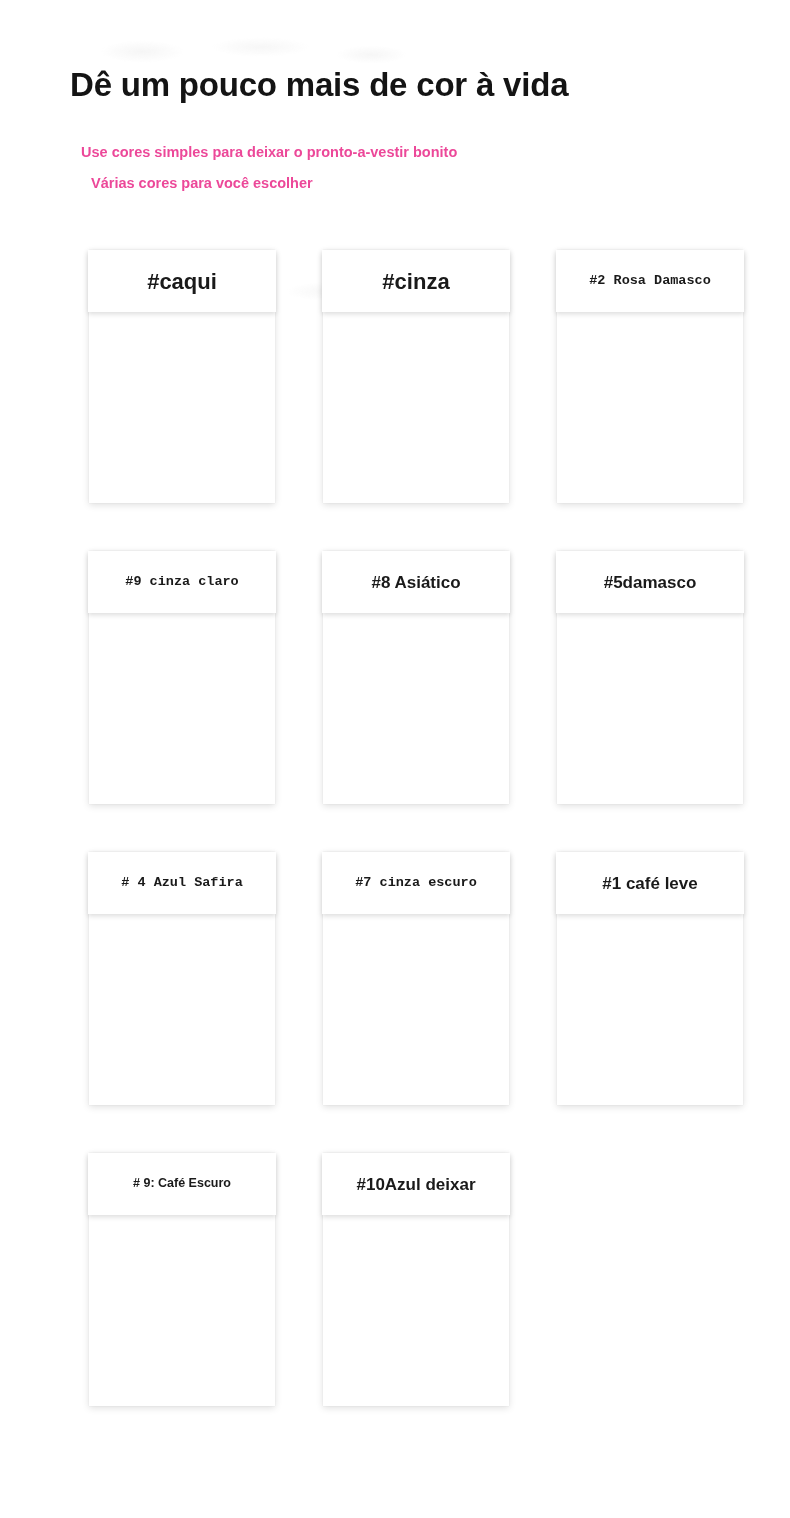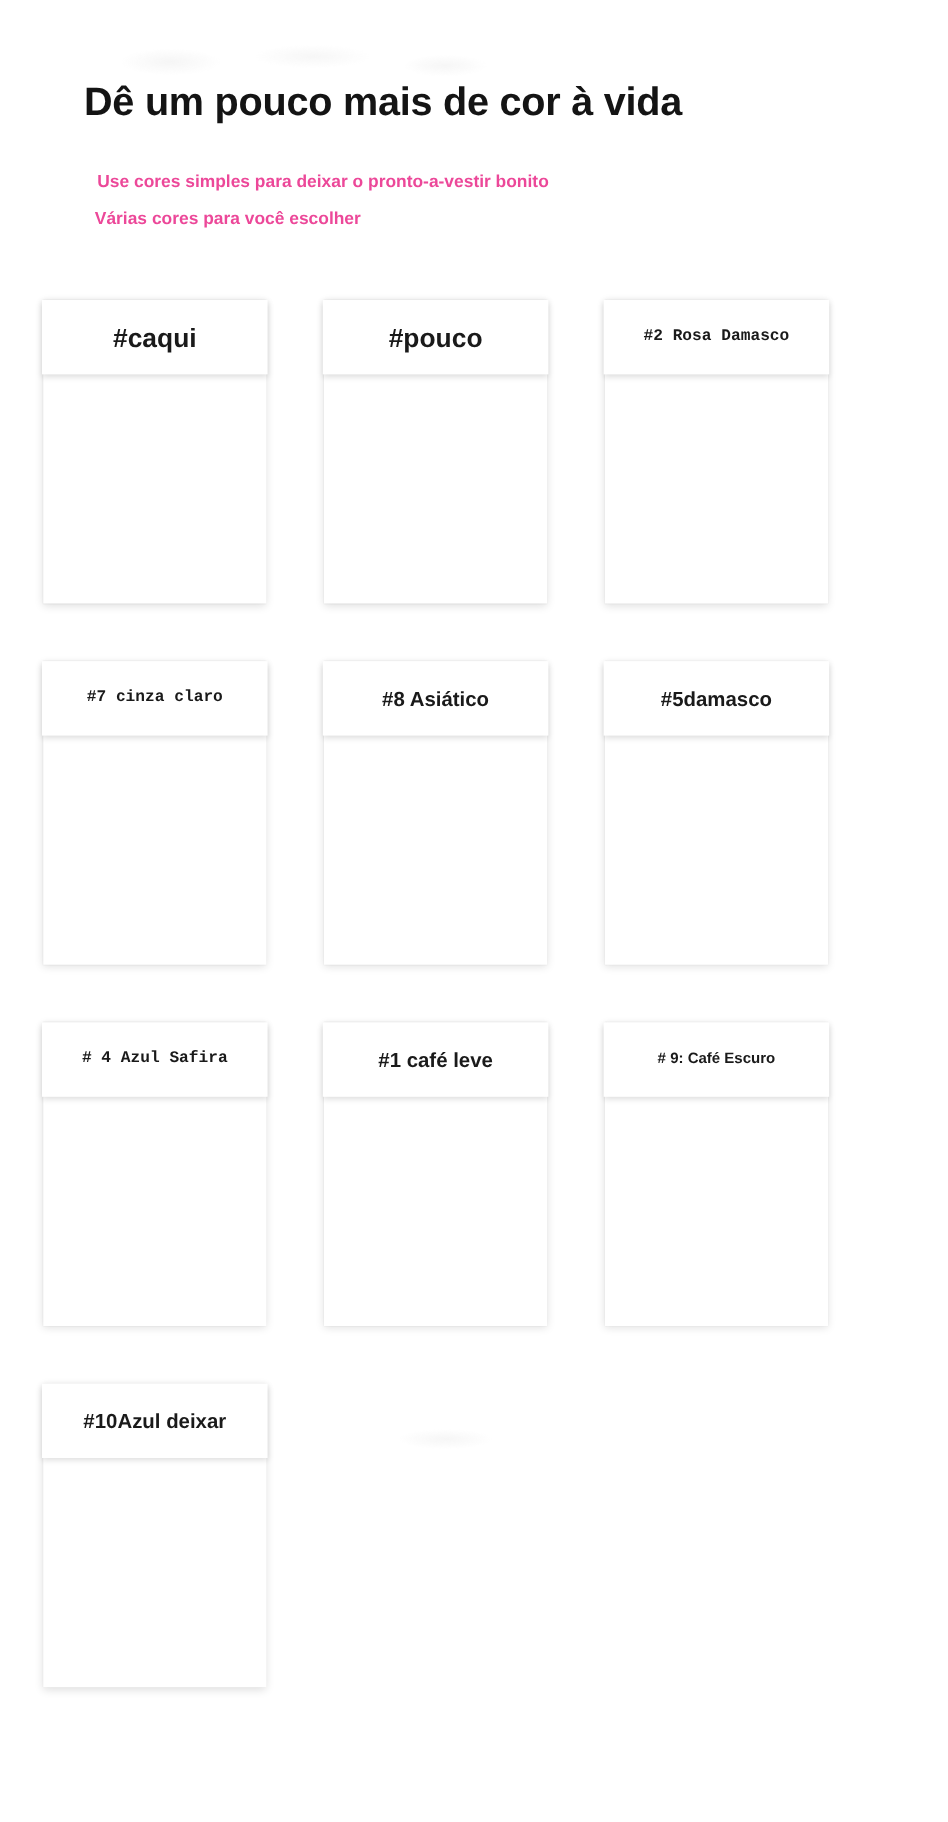--- a/index.html
+++ b/index.html
@@ -69,26 +69,26 @@
   }
 
   .subtitle-line {
     font-size: 14.5px;
     font-weight: 600;
     color: #ec4899;
     line-height: 1.15;
   }
 
   .subtitle-line.first { margin-left: 6px; }
-  .subtitle-line.second { margin-top: 14px; margin-left: 4px; }
+  .subtitle-line.second { margin-top: 14px; margin-left: 16px; }
 
   
   .swatch-grid {
     margin-top: 59px;
-    padding-left: 36px;
+    padding-left: 89px;
     padding-right: 68px;
     display: grid;
     grid-template-columns: repeat(3, 186px);
     column-gap: 47px;
     row-gap: 47px;
     gap: 48px;
   }
 
   .swatch-card {
     position: relative;
@@ -176,44 +176,48 @@
       <div class="subtitle-line second">Várias cores para você escolher</div>
     </div>
   </div>
 
   <div class="swatch-grid">
       <div class="swatch-card">
         <div class="swatch-label size-lg">#caqui</div>
         <div class="swatch-chip textured" style="--chip: #8a7465;"></div>
       </div>
       <div class="swatch-card">
-        <div class="swatch-label size-lg">#pouco</div>
+        <div class="swatch-label size-lg">#cinza</div>
         <div class="swatch-chip textured" style="--chip: #83888d;"></div>
       </div>
       <div class="swatch-card">
         <div class="swatch-label size-sm">#2 Rosa Damasco</div>
         <div class="swatch-chip textured" style="--chip: #8d7f6b;"></div>
       </div>
       <div class="swatch-card">
-        <div class="swatch-label size-sm">#7 cinza claro</div>
+        <div class="swatch-label size-sm">#9 cinza claro</div>
         <div class="swatch-chip textured" style="--chip: #a8aeb4;"></div>
       </div>
       <div class="swatch-card">
         <div class="swatch-label size-md">#8 Asiático</div>
         <div class="swatch-chip smooth" style="--chip: #ded0c0;"></div>
       </div>
       <div class="swatch-card">
         <div class="swatch-label size-md">#5damasco</div>
         <div class="swatch-chip textured" style="--chip: #c7bf9b;"></div>
       </div>
       <div class="swatch-card">
         <div class="swatch-label size-sm"># 4 Azul Safira</div>
         <div class="swatch-chip smooth" style="--chip: #1b2349;"></div>
       </div>
       <div class="swatch-card">
+        <div class="swatch-label size-sm">#7 cinza escuro</div>
+        <div class="swatch-chip textured" style="--chip: #40403a;"></div>
+      </div>
+      <div class="swatch-card">
         <div class="swatch-label size-md">#1 café leve</div>
         <div class="swatch-chip smooth" style="--chip: #3b2a20;"></div>
       </div>
       <div class="swatch-card">
         <div class="swatch-label size-xs"># 9: Café Escuro</div>
         <div class="swatch-chip smooth" style="--chip: #2f241b;"></div>
       </div>
       <div class="swatch-card">
         <div class="swatch-label size-md">#10Azul deixar</div>
         <div class="swatch-chip smooth" style="--chip: #171c2c;"></div>

